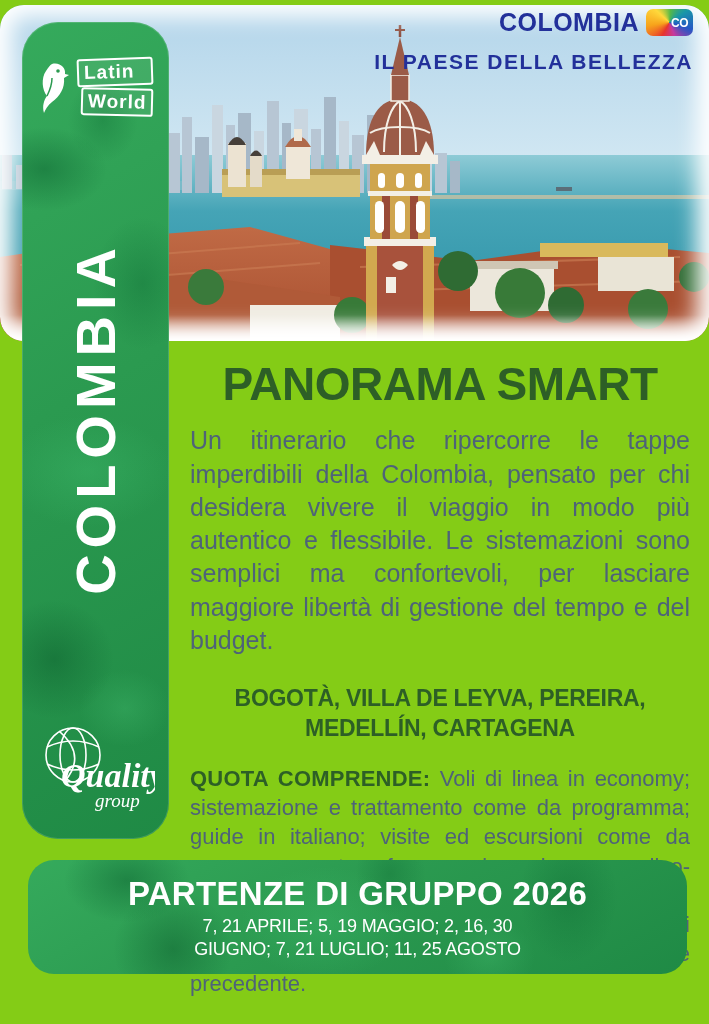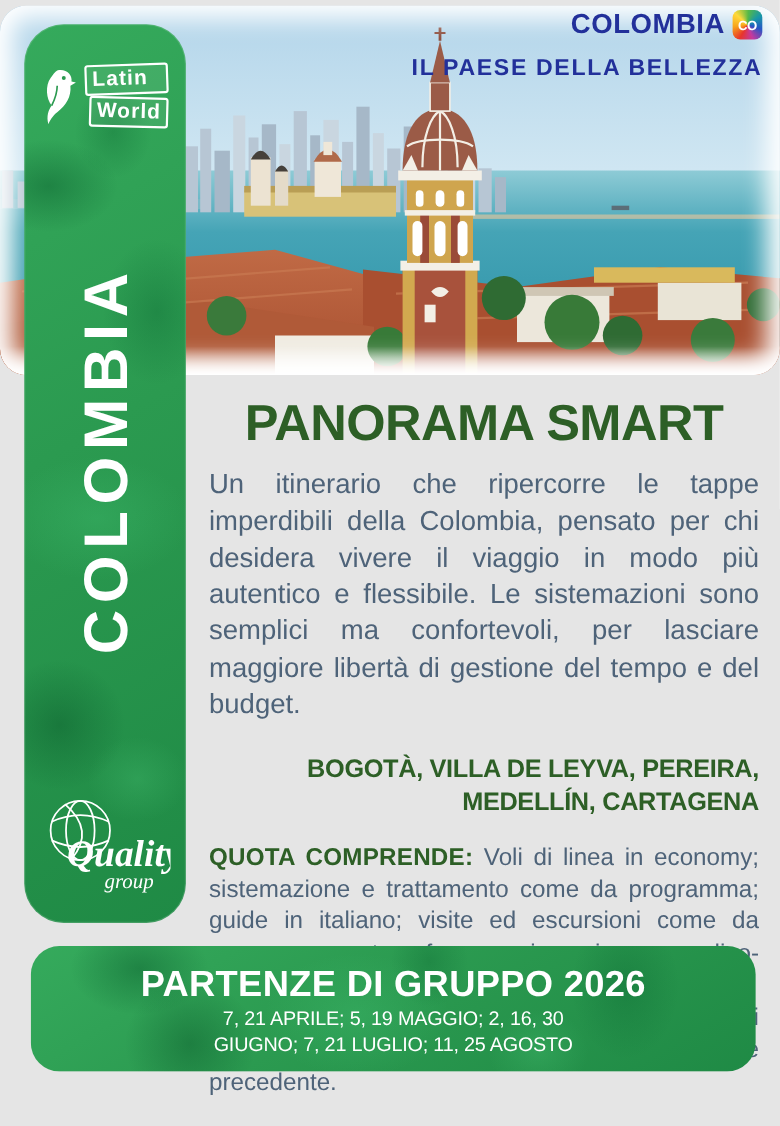--- a/index.html
+++ b/index.html
@@ -1,17 +1,17 @@
 <!DOCTYPE html>
 <html><head>
 <meta charset="utf-8">
 <style>
   html,body{margin:0;padding:0;background:#fff;}
   .page{
-    position:relative;width:709px;height:1024px;overflow:hidden;background:#e5e5e5;
+    position:relative;width:709px;height:1024px;overflow:hidden;background:#84cc16;
     font-family:"Liberation Sans",sans-serif;
   }
 
   
   .photo{
     position:absolute;left:0;top:5px;width:709px;height:336px;
     border-radius:24px;overflow:hidden;
   }
   .photo svg{display:block;}
   .photo .feather{
@@ -25,21 +25,21 @@
 
   
   .brand{
     position:absolute;top:8px;right:16px;z-index:8;text-align:center;color:#22309a;
   }
   .brand .row{display:flex;align-items:center;justify-content:flex-end;gap:7px;}
   .brand .name{font-size:25px;font-weight:800;letter-spacing:.5px;}
   .co-badge{
     width:27px;height:27px;border-radius:7px;display:flex;align-items:center;justify-content:center;
     background:conic-gradient(from 210deg,#e7352c,#f7a31b,#ffd93b,#55b948,#1897a8,#2457c5,#c5399f,#e7352c);
-    color:#fff;font-size:12px;font-weight:800;letter-spacing:-.5px;
+    color:#fff;font-size:12px;font-weight:800;letter-spacing:-.5px;padding-left:20px;
   }
   .brand .tagline{font-size:21px;font-weight:800;letter-spacing:1.5px;margin-top:13px;white-space:nowrap;}
 
   
   .leafy{
     background-color:#2b9a50;
     background-image:
       radial-gradient(90px 60px at 15% 18%, rgba(8,92,44,.45), transparent 70%),
       radial-gradient(70px 95px at 82% 32%, rgba(10,100,48,.35), transparent 70%),
       radial-gradient(120px 80px at 45% 55%, rgba(70,200,120,.28), transparent 70%),
@@ -76,21 +76,21 @@
   .content{position:absolute;left:190px;top:344px;width:500px;}
   .title{
     margin:16px 0 16px;color:#2d5f26;font-size:46px;font-weight:800;
     text-align:center;letter-spacing:-.5px;line-height:1.05;white-space:nowrap;
   }
   .desc{
     margin:0 0 26px;color:#4e6379;font-size:25px;line-height:1.33;text-align:justify;
   }
   .dest{
     margin:0 auto 20px;max-width:500px;color:#2d5f26;font-size:23px;font-weight:800;
-    text-align:right;line-height:1.32;letter-spacing:-.3px;
+    text-align:center;line-height:1.32;letter-spacing:-.3px;
   }
   .price{
     margin:0 0 18px;color:#2d5f26;font-size:33px;font-weight:800;letter-spacing:-.3px;
   }
   .quota{
     margin:0;color:#4e6379;font-size:22px;line-height:1.33;text-align:justify;
   }
   .quota b{color:#2d5f26;font-weight:800;letter-spacing:.2px;}
 
   

